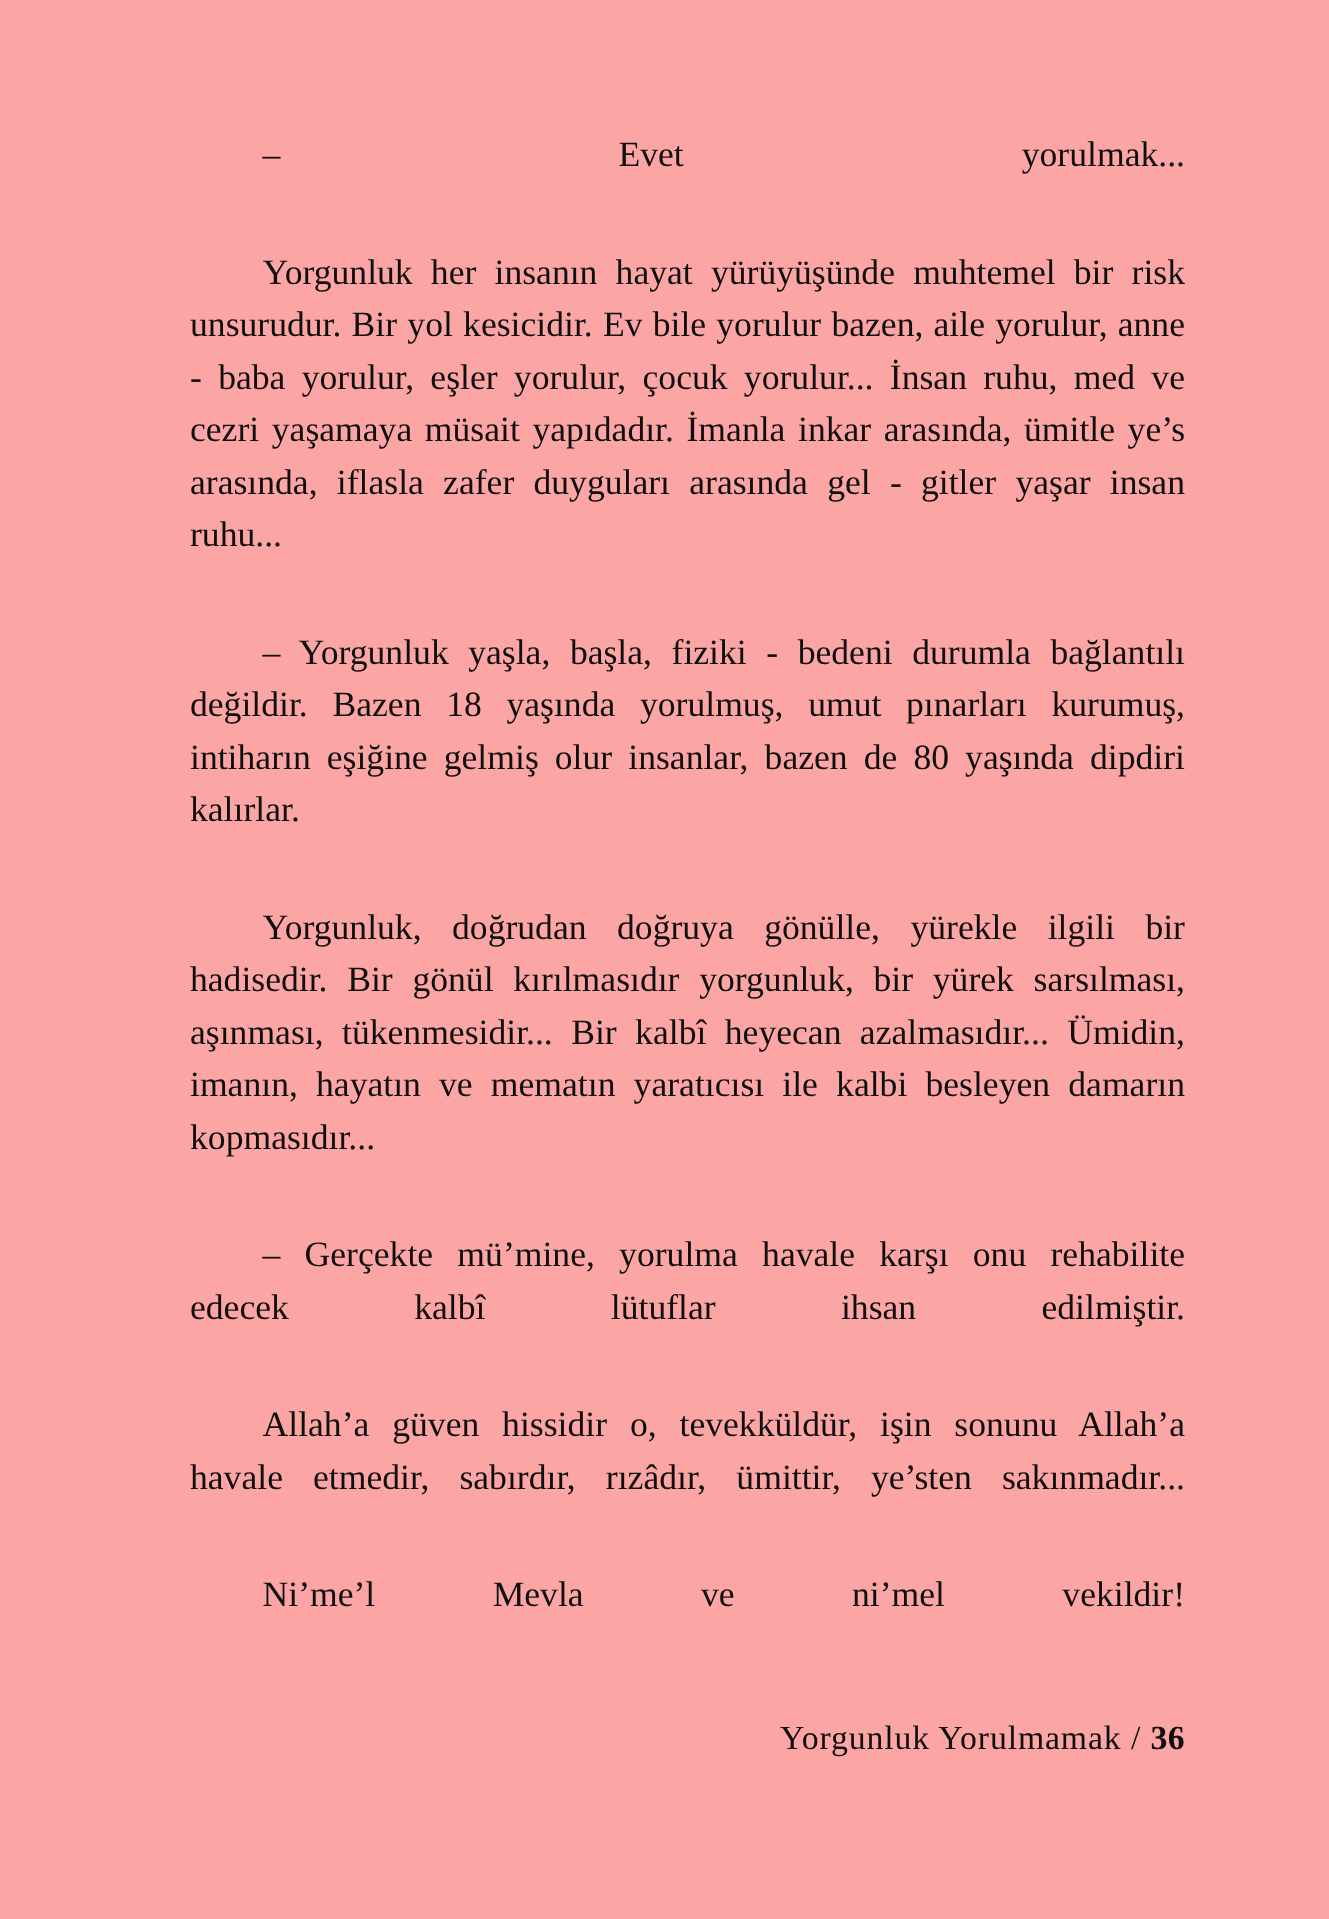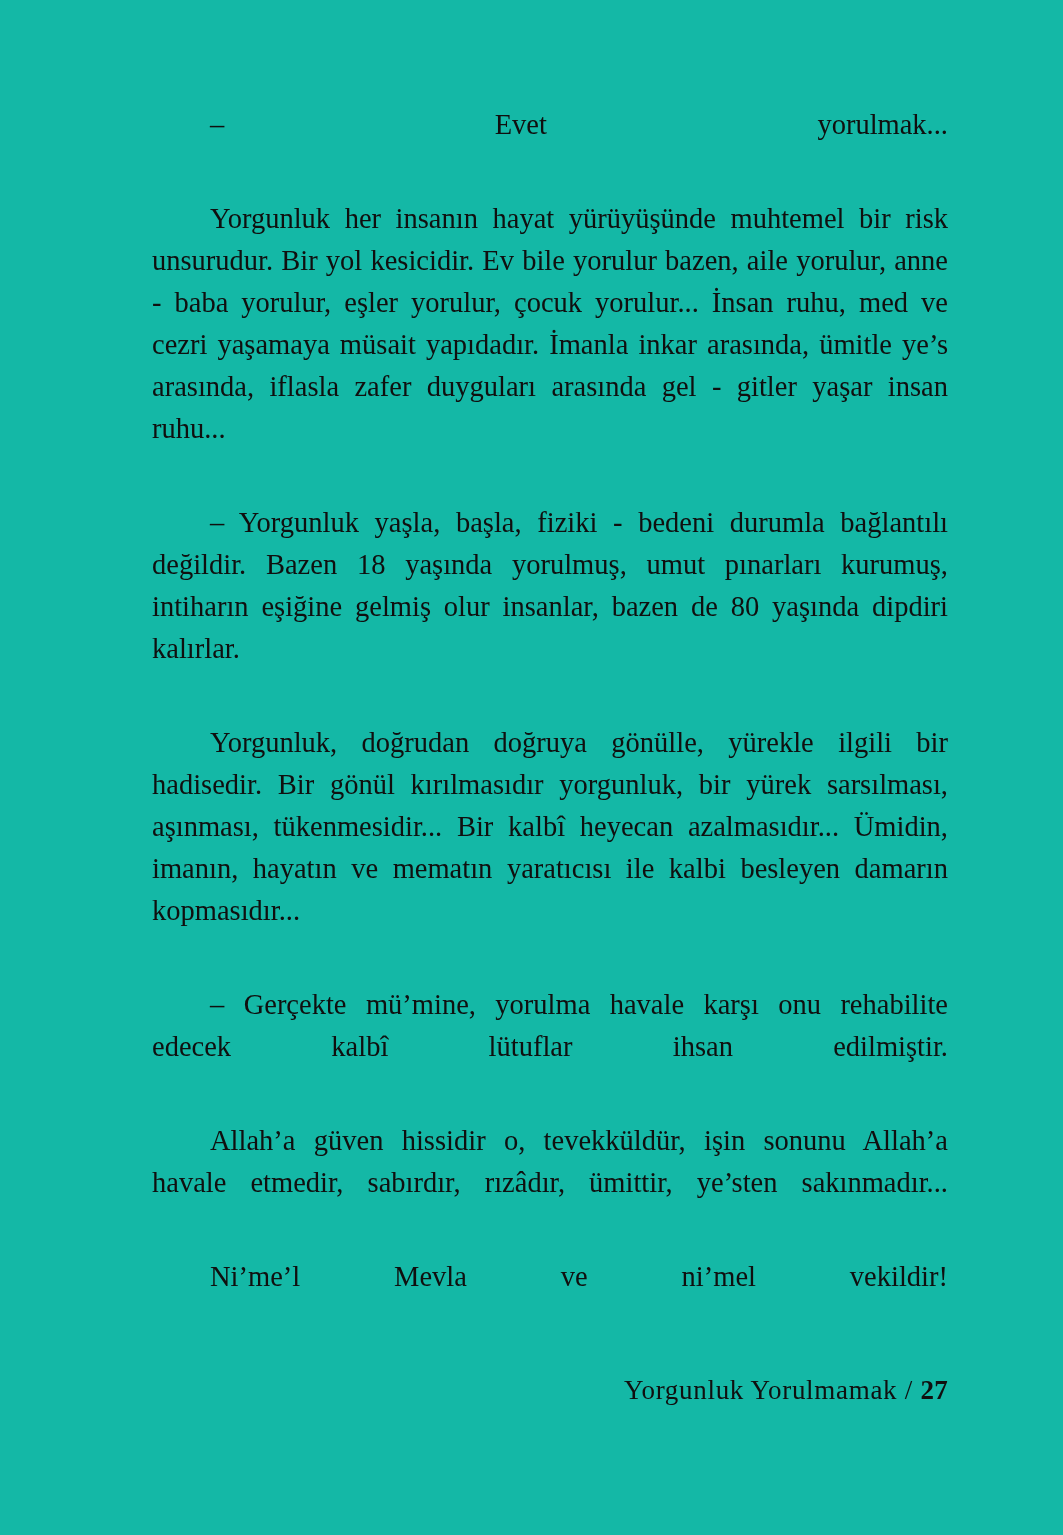--- a/index.html
+++ b/index.html
@@ -12,21 +12,21 @@
     width: 1063px;
     height: 1535px;
     font-family: "Liberation Serif", "DejaVu Serif", serif;
     color: #100f0f;
     overflow: hidden;
   }
   .page {
     position: relative;
     width: 1063px;
     height: 1535px;
-    background: #14b8a6;
+    background: #fca5a5;
     box-sizing: border-box;
   }
   .text-column {
     position: absolute;
     left: 152px;
     top: 104px;
     width: 796px;
   }
   p.para {
     margin: 0 0 10px 0;
@@ -87,16 +87,16 @@
 
 
     <p class="para">Ni’me’l Mevla ve ni’mel vekildir!</p>
 
 
   </div>
 
   <div class="footer">
     <span>Yorgunluk Yorulmamak</span>
     <span>/</span>
-    <span class="page-number">27</span>
+    <span class="page-number">36</span>
   </div>
 
 </div>
 
 </body></html>

